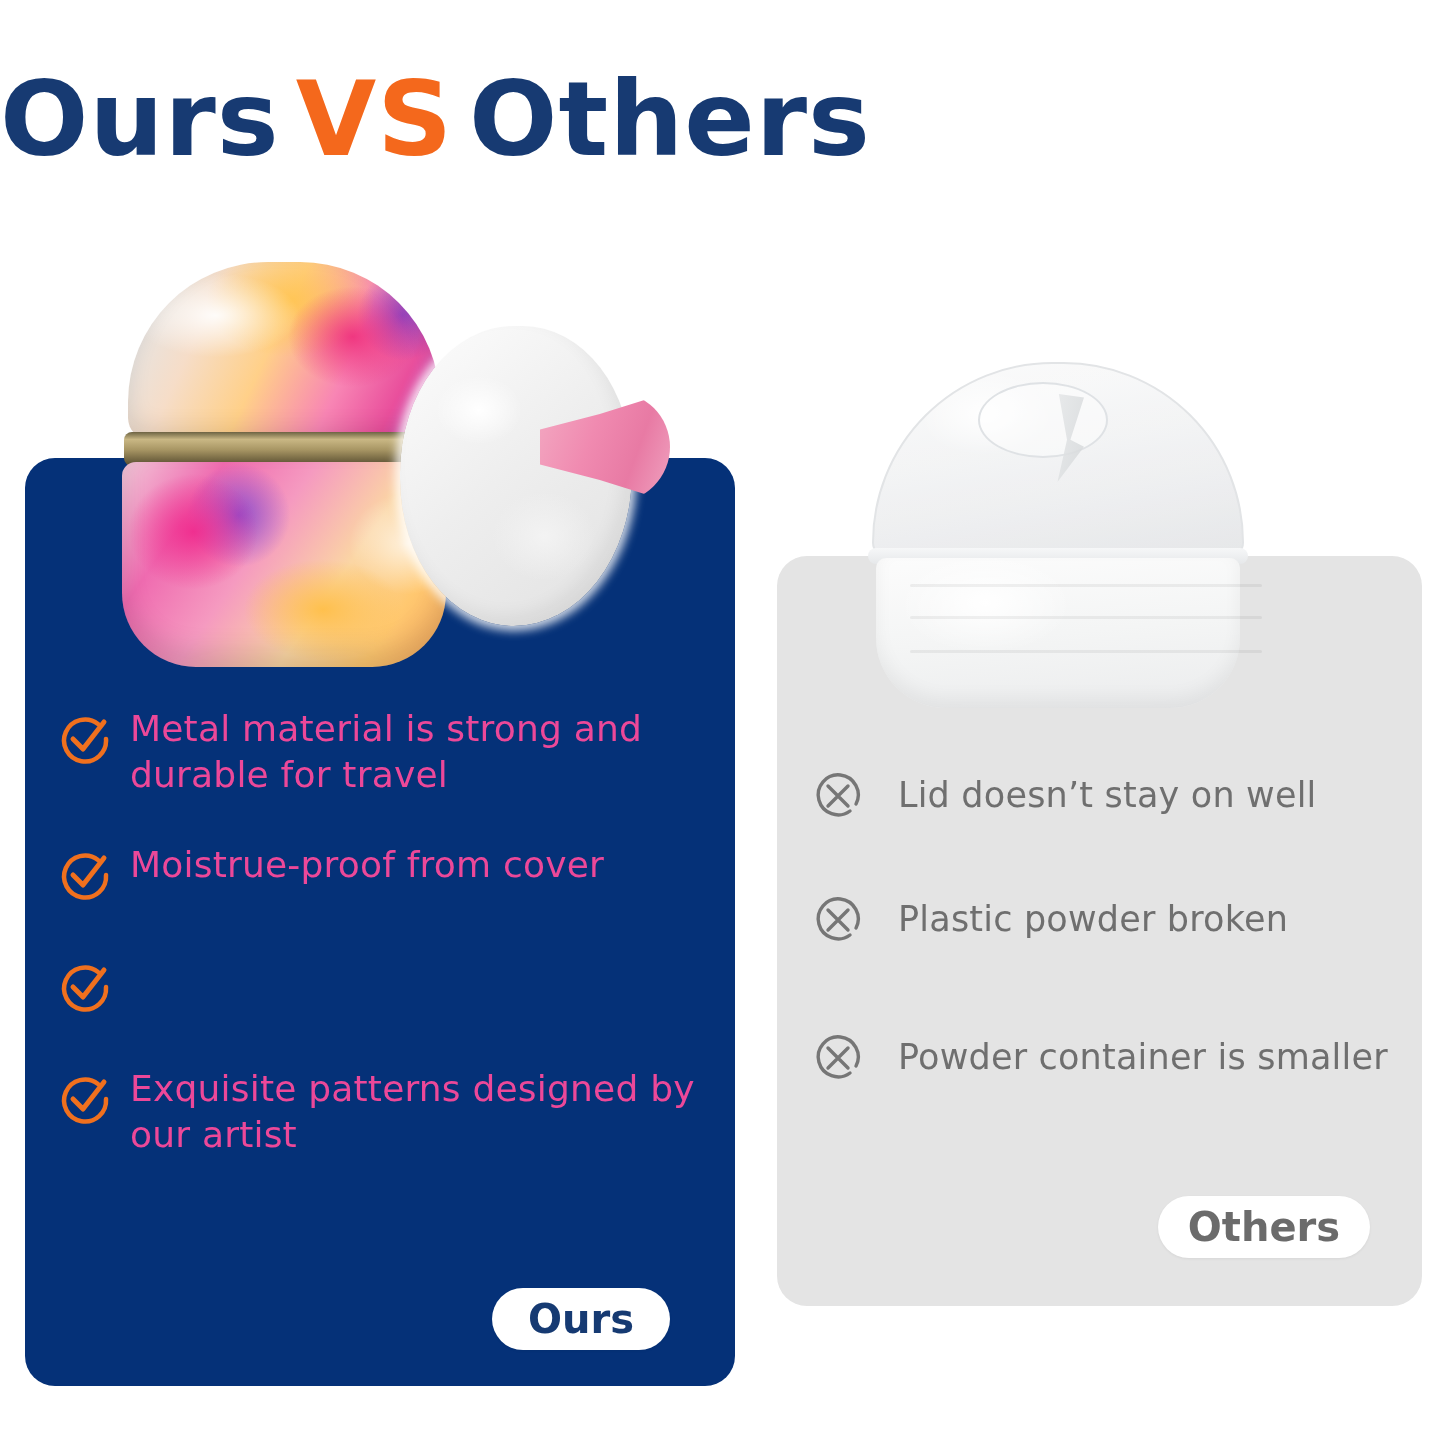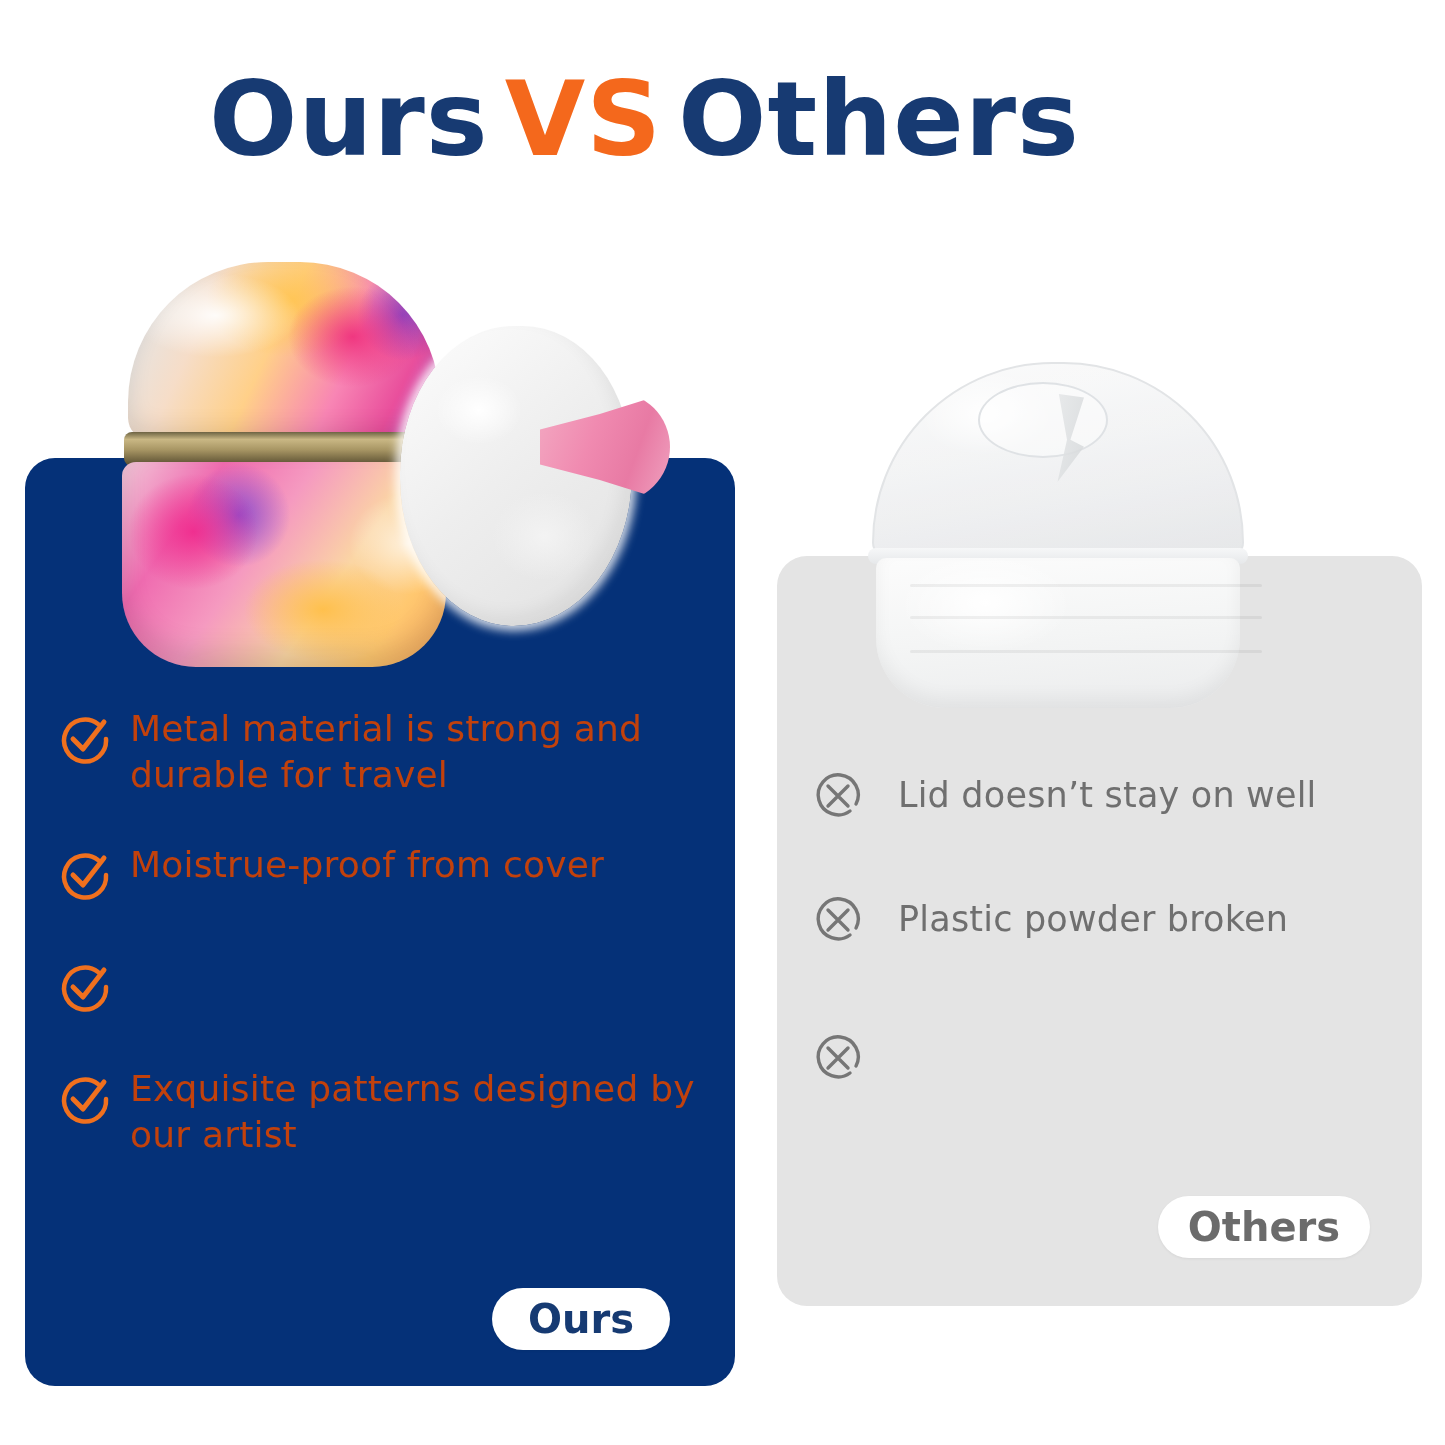--- a/index.html
+++ b/index.html
@@ -15,21 +15,20 @@
     overflow: hidden;
     font-family: "DejaVu Sans", sans-serif;
   }
 
   
   .title {
     position: absolute;
     top: 62px;
     left: 0;
     width: 1289px;
-    text-align: center;
     font-family: "DejaVu Sans", sans-serif;
     font-size: 104px;
     font-weight: bold;
     letter-spacing: 1px;
     white-space: nowrap;
     line-height: 1.1;
   }
   .title .t-ours,
   .title .t-others { color: #173a72; }
   .title .t-vs { color: #f4681c; margin: 0 16px; }
@@ -216,21 +215,21 @@
   }
   .row:last-child { margin-bottom: 8px; }
   .ico {
     flex: 0 0 auto;
     width: 54px;
     height: 54px;
     margin-right: 18px;
     margin-top: 6px;
   }
   .txt-ours {
-    color: #c2410c;
+    color: #ec4899;
     font-family: "DejaVu Sans", sans-serif;
     font-size: 36px;
     line-height: 1.28;
     letter-spacing: 0.2px;
   }
 
   .list-others {
     position: absolute;
     left: 812px;
     top: 770px;
@@ -387,20 +386,21 @@
       <span class="txt-others">Plastic powder broken</span>
     </div>
 
     <div class="row-o">
       <span class="ico-o">
         <svg viewBox="0 0 52 52" width="52" height="52">
           <path d="M44 34 A20 20 0 1 0 38 41" fill="none" stroke="#767676" stroke-width="3.4" stroke-linecap="round"></path>
           <path d="M16 16 L36 36 M36 16 L16 36" fill="none" stroke="#767676" stroke-width="3.4" stroke-linecap="round"></path>
         </svg>
       </span>
+      <span class="txt-others">Powder container is smaller</span>
     </div>
 
   </div>
 
   <div class="badge badge-ours">Ours</div>
   <div class="badge badge-others">Others</div>
 
 </div>
 
 </body></html>

